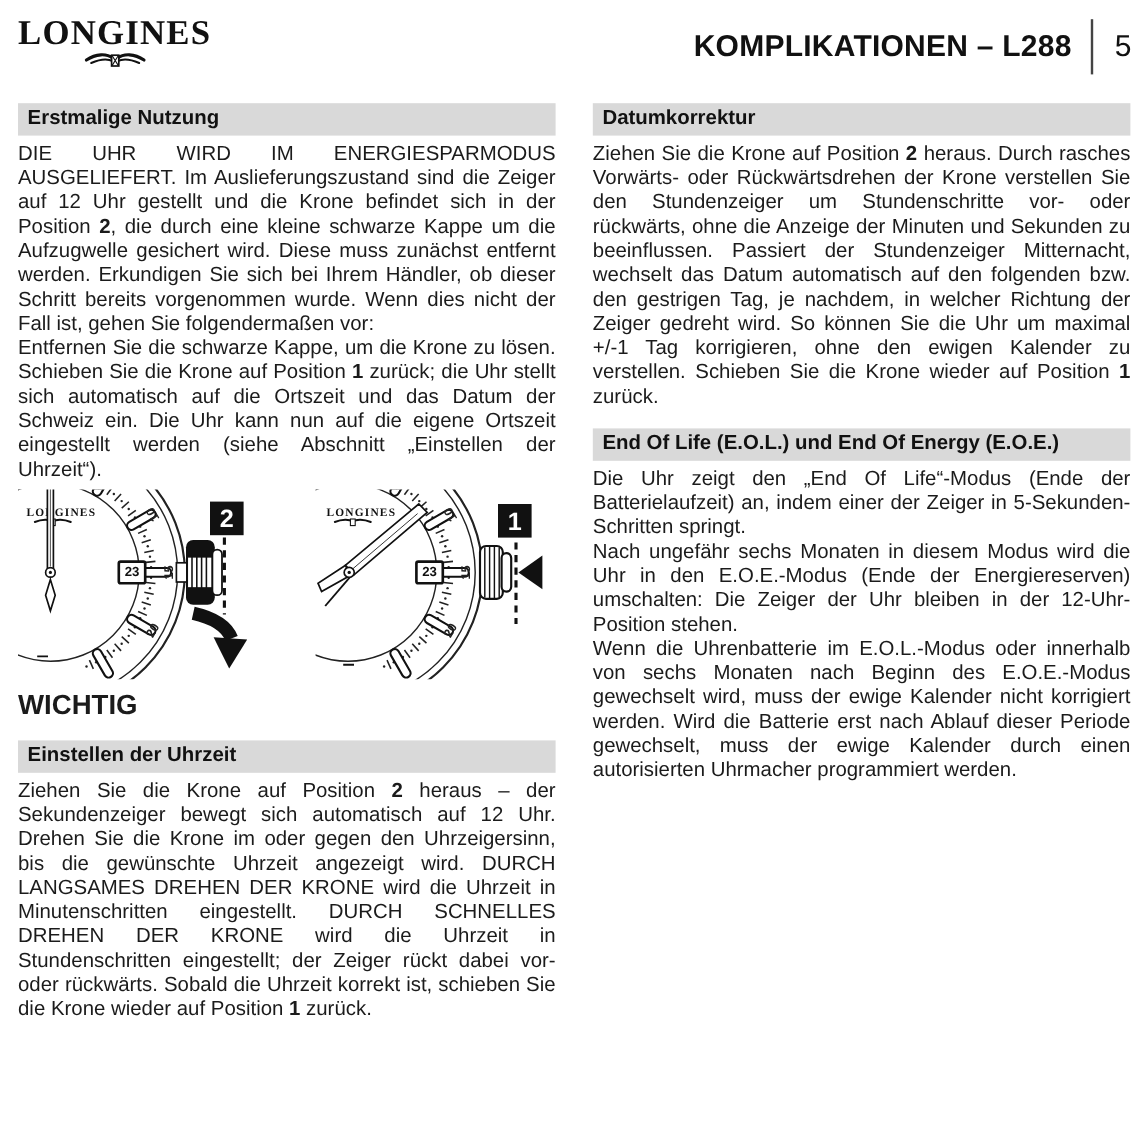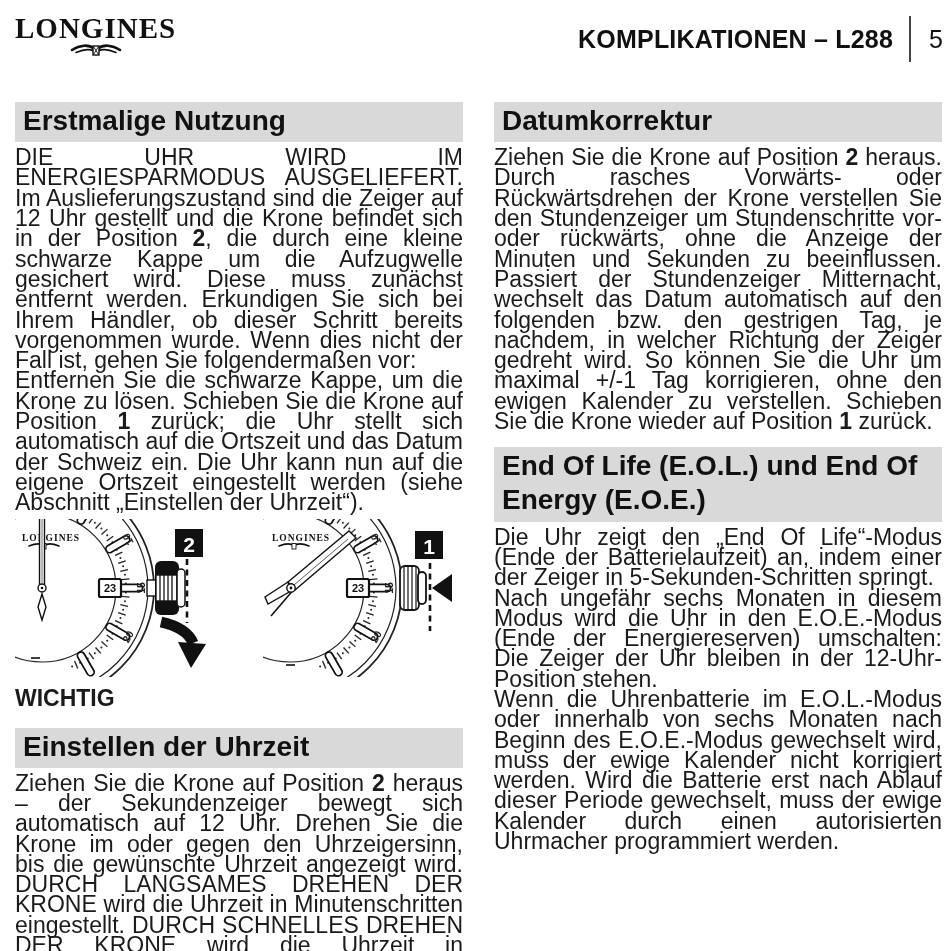--- a/index.html
+++ b/index.html
@@ -12,23 +12,23 @@
   .brand-word{font-family:"Liberation Serif",serif;font-weight:700;font-size:29px;letter-spacing:1px;line-height:1;color:#111;}
   .header-right{margin-left:auto;display:flex;align-items:center;padding-top:6px;justify-content:flex-end;}
   .doc-title{font-size:25px;font-weight:700;margin:0;letter-spacing:.2px;color:#111;}
   .vrule{width:2px;height:46px;background:#444;margin:0 14px 0 16px;}
   .page-num{font-size:25px;font-weight:400;color:#111;width:22px;text-align:center;}
 
   
   .columns{display:flex;gap:31px;margin-top:10px;}
   .col{width:448px;}
 
-  .section-heading{background:#d9d9d9;font-size:28px;font-weight:700;line-height:1.22;margin:16px 0 5px 0;padding:2px 8px 4px 8px;color:#111;}
+  .section-heading{background:#d9d9d9;font-size:17px;font-weight:700;line-height:1.22;margin:0 0 5px 0;padding:2px 8px 4px 8px;color:#111;}
   .mt{margin-top:16px;}
-  p.body-text{font-size:23px;line-height:20.3px;text-align:justify;margin:0;hyphens:none;}
+  p.body-text{font-size:17px;line-height:20.3px;text-align:justify;margin:0;hyphens:none;}
   p.body-text b, p.body-text .b{font-weight:700;}
   .wichtig-label{font-size:23px;font-weight:700;margin:8px 0 0 0;}
 
   
   .figures-row{display:flex;justify-content:space-between;margin:6px 0 6px 0;}
   svg.watch-fig{display:block;overflow:hidden;}
 </style>
 </head>
 <body>
 

